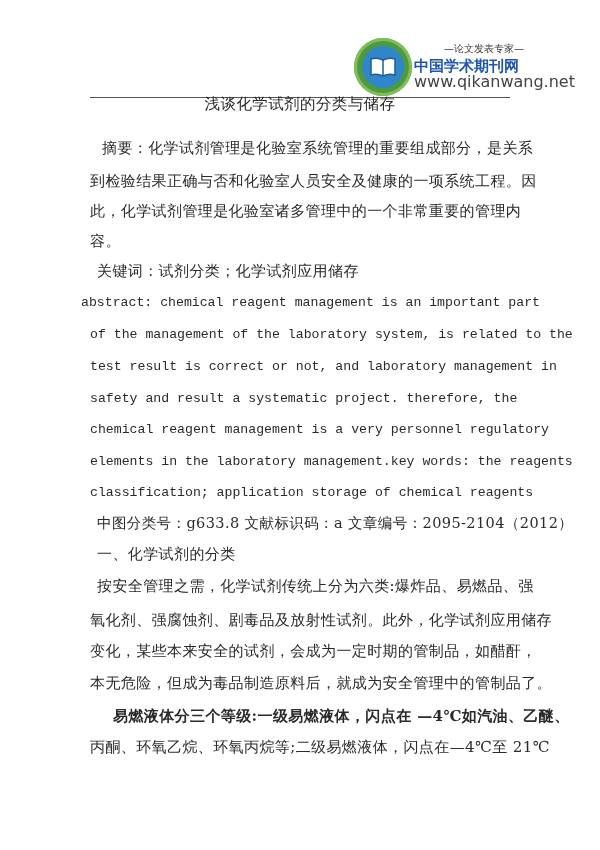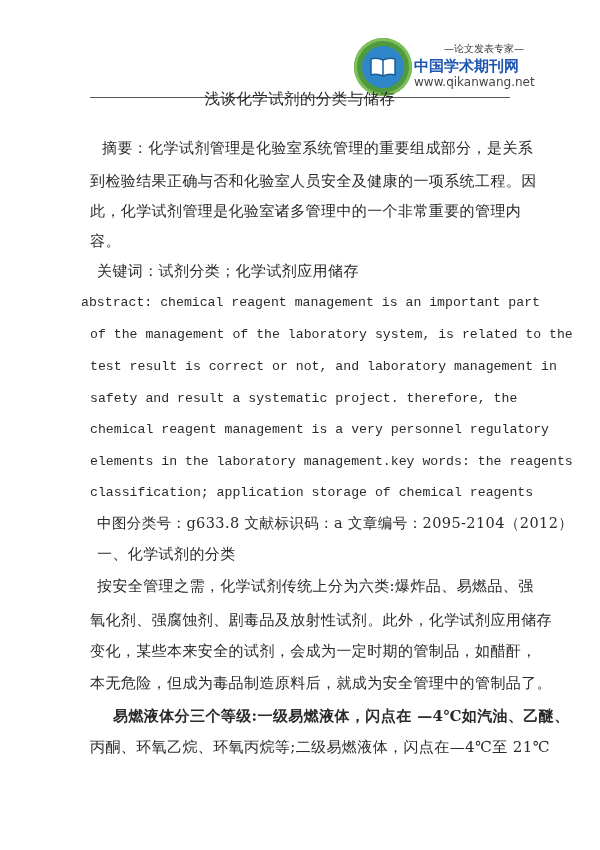--- a/index.html
+++ b/index.html
@@ -12,21 +12,21 @@
       position: absolute; left: 0; top: 2px; width: 58px; height: 58px; border-radius: 50%;
       background: #4f9a3e; box-shadow: inset 0 0 0 3px #7fbf5a;
     }
     .logo-inner {
       position: absolute; left: 8px; top: 8px; width: 42px; height: 42px; border-radius: 50%;
       background: #2f86c8; display: flex; align-items: center; justify-content: center;
     }
     .logo-text { position: absolute; left: 60px; top: 6px; width: 110px; font-family: "DejaVu Sans", sans-serif; }
     .logo-slogan { font-size: 10px; color: #3a3a3a; text-align: right; line-height: 14px; white-space: nowrap; }
     .logo-name { font-size: 15px; font-weight: bold; color: #1f56b0; line-height: 20px; letter-spacing: 0px; white-space: nowrap; }
-    .logo-url { font-size: 12px; color: #444; line-height: 12px; white-space: nowrap; }
+    .logo-url { font-size: 16px; color: #444; line-height: 12px; white-space: nowrap; }
     .header-rule { position: absolute; left: 90px; top: 97px; width: 420px; height: 1px; background: #555; }
 
     .line { position: absolute; left: 90px; width: 425px; white-space: nowrap; font-size: 15px; line-height: 18px; color: #2a2a2a; }
     .title { left: 90px; width: 420px; text-align: center; font-size: 15.5px; }
     .en { font-family: "Liberation Mono", "DejaVu Sans Mono", monospace; font-size: 13.2px; }
     .cn { letter-spacing: 0.4px; }
   </style>
 </head>
 <body>
 
@@ -40,21 +40,21 @@
     </div>
   </div>
   <div class="logo-text">
     <div class="logo-slogan">—论文发表专家—</div>
     <div class="logo-name">中国学术期刊网</div>
     <div class="logo-url">www.qikanwang.net</div>
   </div>
 </div>
 <div class="header-rule"></div>
 
-<div class="line title cn" style="top:90px;">浅谈化学试剂的分类与储存</div>
+<div class="line title cn" style="top:96px;font-family:Liberation Mono, monospace;">浅谈化学试剂的分类与储存</div>
 
 <div class="line cn" style="top:139px; left:102px;">摘要：化学试剂管理是化验室系统管理的重要组成部分，是关系</div>
 <div class="line cn" style="top:172px;">到检验结果正确与否和化验室人员安全及健康的一项系统工程。因</div>
 <div class="line cn" style="top:202px;">此，化学试剂管理是化验室诸多管理中的一个非常重要的管理内</div>
 <div class="line cn" style="top:232px;">容。</div>
 
 <div class="line cn" style="top:262px; left:97px;">关键词：试剂分类；化学试剂应用储存</div>
 
 <div class="line en" style="top:294px; left:81px;">abstract: chemical reagent management is an important part</div>
 <div class="line en" style="top:326px;">of the management of the laboratory system, is related to the</div>

